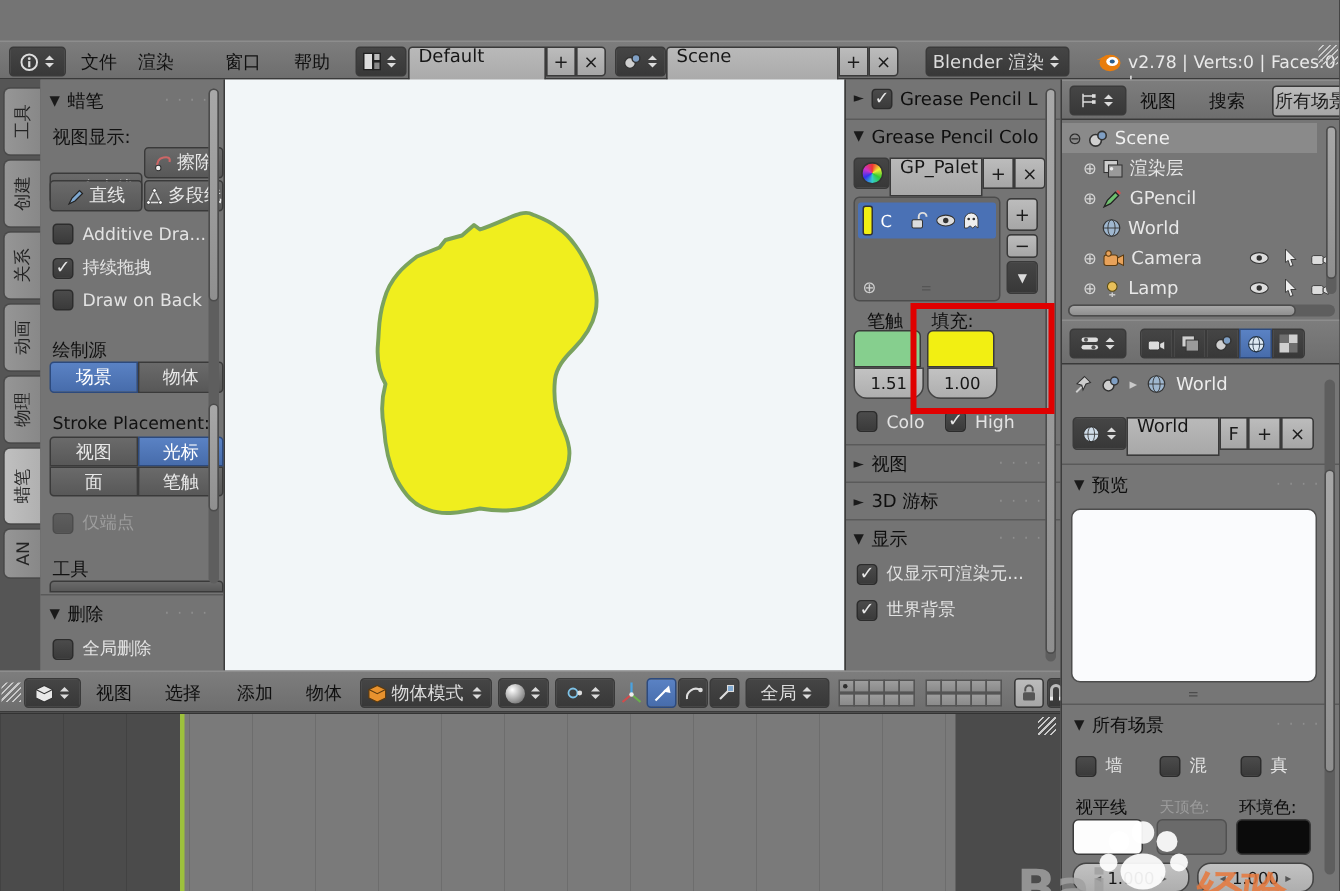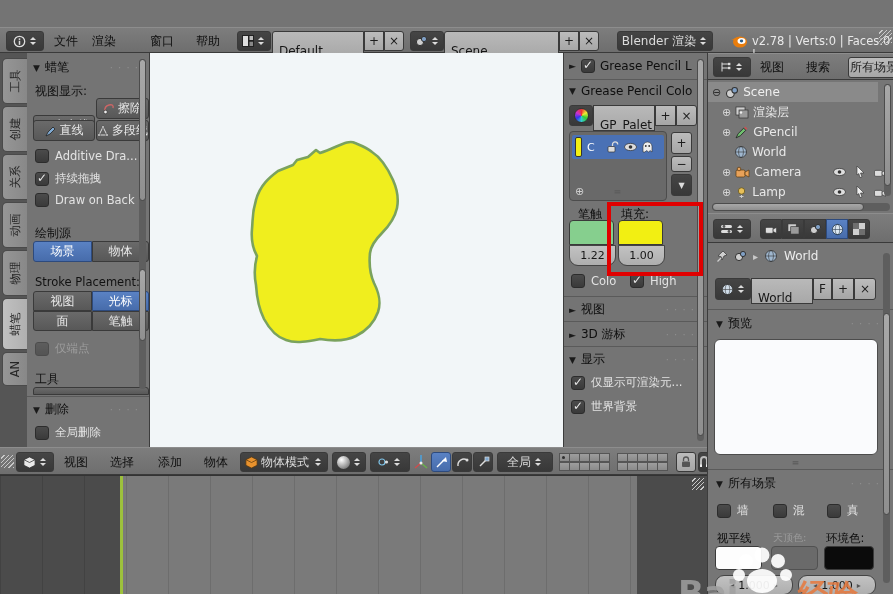--- a/index.html
+++ b/index.html
@@ -17,21 +17,21 @@
   .wtitle{left:78px;top:6px;color:#3b3b3b;font-size:13px;}
   
   .bar{background:linear-gradient(#7d7d7d,#6e6e6e);}
   .menu{color:#101010;font-size:12px;line-height:26px;cursor:default;}
   .btn{background:linear-gradient(#6a6a6a,#585858);border:1px solid #3a3a3a;border-radius:3px;
        color:#e8e8e8;box-sizing:border-box;display:flex;align-items:center;justify-content:center;gap:3px;}
   .btn.lit{background:linear-gradient(#bcbcbc,#a6a6a6);color:#1c1c1c;}
   .btn.dark{background:linear-gradient(#454545,#383838);color:#dcdcdc;}
   .btn.blue{background:linear-gradient(#5a82c4,#476cab);color:#fff;border-color:#2d4a7d;}
   .field{background:linear-gradient(#b9b9b9,#a8a8a8);border:1px solid #3a3a3a;color:#161616;
-         display:flex;align-items:flex-start;padding:12px 6px;box-sizing:border-box;}
+         display:flex;align-items:flex-end;padding:12px 6px;box-sizing:border-box;}
   .chev{width:9px;height:12px;position:relative;flex:none;}
   .chev::before,.chev::after{content:"";position:absolute;left:1px;border:3.5px solid transparent;}
   .chev::before{top:-1px;border-bottom-color:currentColor;}
   .chev::after{bottom:-1px;border-top-color:currentColor;}
   .phdr{color:#0e0e0e;font-size:12px;display:flex;align-items:center;gap:5px;}
   .phdr .tri{font-size:9px;color:#1a1a1a;}
   .grip{color:#8f8f8f;font-size:10px;letter-spacing:1px;margin-left:auto;margin-right:6px;}
   .cb{display:flex;align-items:center;gap:6px;color:#e3e3e3;font-size:11.5px;}
   .cb .box{width:14px;height:14px;flex:none;border-radius:3px;background:linear-gradient(#4b4b4b,#3a3a3a);
            border:1px solid #2c2c2c;box-sizing:border-box;position:relative;}
@@ -319,21 +319,21 @@
         <span>−</span>
       </div>
     <div class="abs btn dark" style="left:107px;top:121px;width:21px;height:22px;">
         <span style="font-size:8px;">▼</span>
       </div>
 
     <div class="abs" style="left:14px;top:153px;color:#0e0e0e;">笔触</div>
     <div class="abs" style="left:57px;top:153px;color:#0e0e0e;">填充:</div>
     <div class="abs" style="left:5px;top:167px;width:45px;height:25px;background:#86cf8e;border:1px solid #3a3a3a;border-radius:4px 4px 0 0;box-sizing:border-box;"></div>
     <div class="abs slider" style="left:5px;top:192px;width:45px;height:19px;border-radius:0 0 9px 9px;">
-        <span>1.22</span>
+        <span>1.51</span>
       </div>
     <div class="abs" style="left:54px;top:167px;width:45px;height:25px;background:#f2ef12;border:1px solid #3a3a3a;border-radius:4px 4px 0 0;box-sizing:border-box;"></div>
     <div class="abs slider" style="left:54px;top:192px;width:45px;height:19px;border-radius:0 0 9px 9px;">
         <span>1.00</span>
       </div>
 
     <div class="abs cb" style="left:7px;top:221px;">
       <span class="box"></span>
       <span>Colo</span>
     </div>

